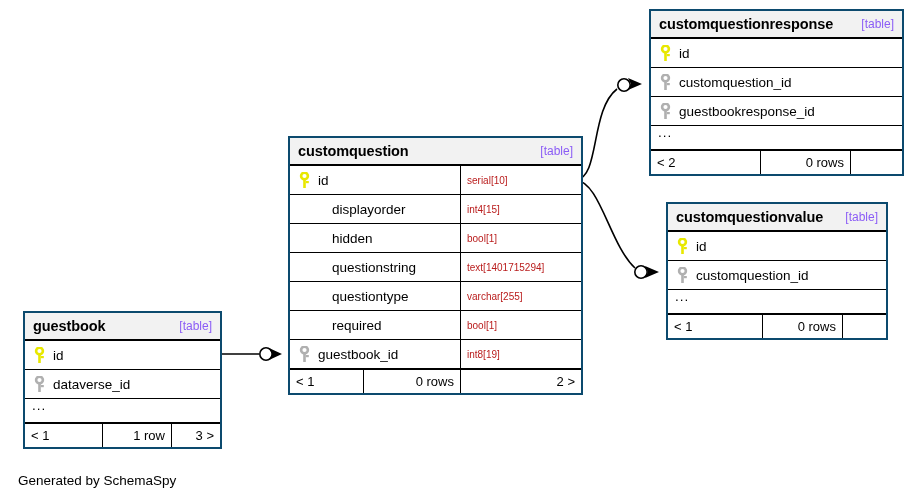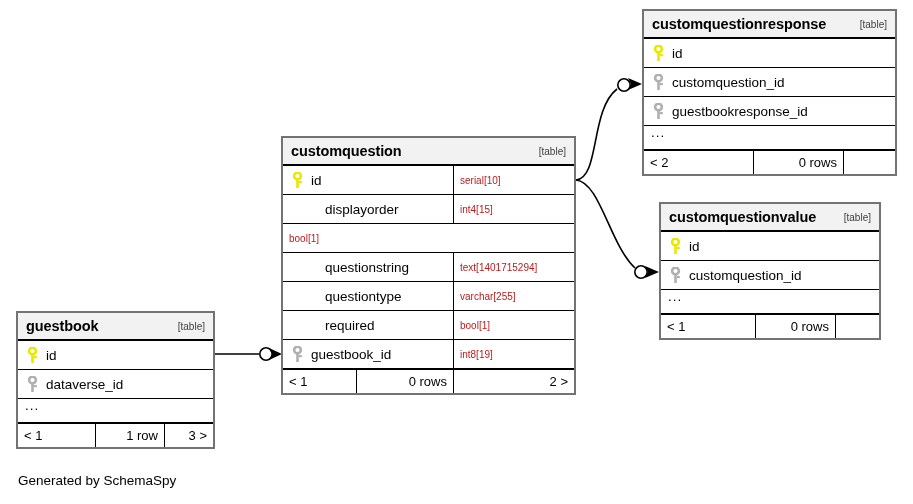--- a/index.html
+++ b/index.html
@@ -12,45 +12,46 @@
     width: 913px;
     height: 504px;
     background: #ffffff;
     font-family: "Liberation Sans", sans-serif;
     overflow: hidden;
   }
 
   
   .table-box {
     position: absolute;
-    border: 2px solid #737373;
+    border: 2px solid #0c4a6e;
     background: #ffffff;
     box-sizing: border-box;
     z-index: 3;
+    margin-left: 7px;
   }
   .tbl-header {
     display: flex;
     align-items: center;
     justify-content: space-between;
     background: #f2f2f2;
     border-bottom: 2px solid #000000;
     box-sizing: border-box;
     padding: 0 8px;
     height: 28px;
   }
   .tbl-name {
     font-size: 14.5px;
     font-weight: bold;
     color: #000000;
     white-space: nowrap;
     letter-spacing: -0.1px;
   }
   .tbl-kind {
-    font-size: 10px;
-    color: #404040;
+    font-size: 12px;
+    color: #8b5cf6;
     white-space: nowrap;
     padding-left: 10px;
   }
 
   .col-row {
     display: flex;
     align-items: stretch;
     border-bottom: 1px solid #000000;
     box-sizing: border-box;
     height: 29px;
@@ -285,20 +286,23 @@
     </div>
 
     <div class="col-row">
       <div class="col-name has-divider col-indent" style="width:171px; flex:0 0 171px;">
         <span class="col-label">displayorder</span>
       </div>
       <div class="col-type" style="flex:1 1 auto;">int4[15]</div>
     </div>
 
     <div class="col-row">
+      <div class="col-name has-divider col-indent" style="width:171px; flex:0 0 171px;">
+        <span class="col-label">hidden</span>
+      </div>
       <div class="col-type" style="flex:1 1 auto;">bool[1]</div>
     </div>
 
     <div class="col-row">
       <div class="col-name has-divider col-indent" style="width:171px; flex:0 0 171px;">
         <span class="col-label">questionstring</span>
       </div>
       <div class="col-type" style="flex:1 1 auto;">text[1401715294]</div>
     </div>
 

